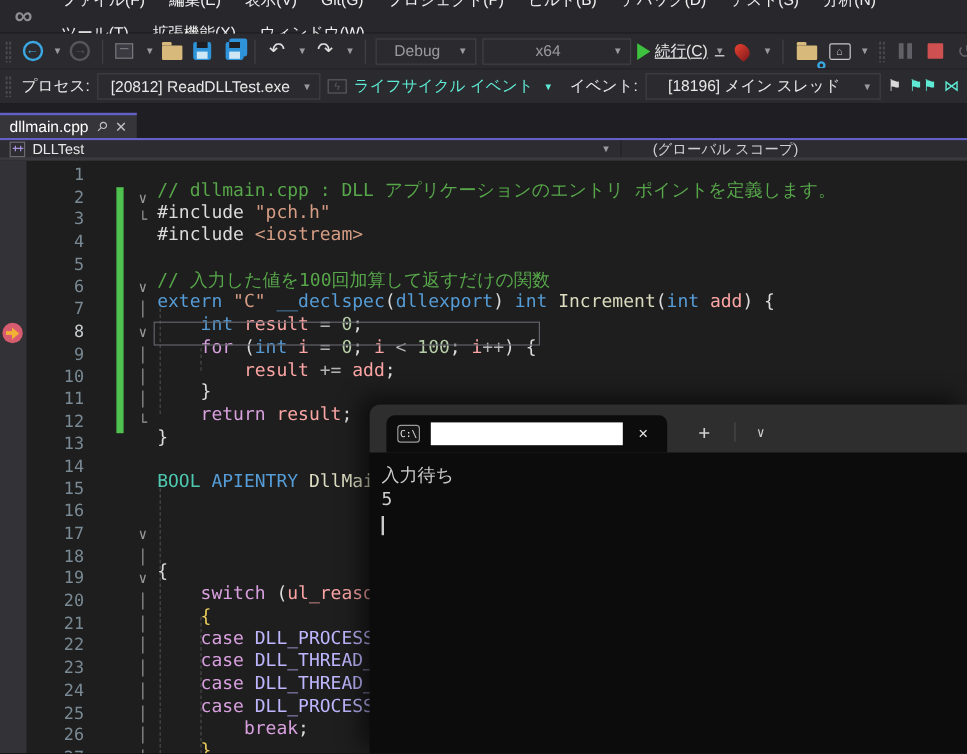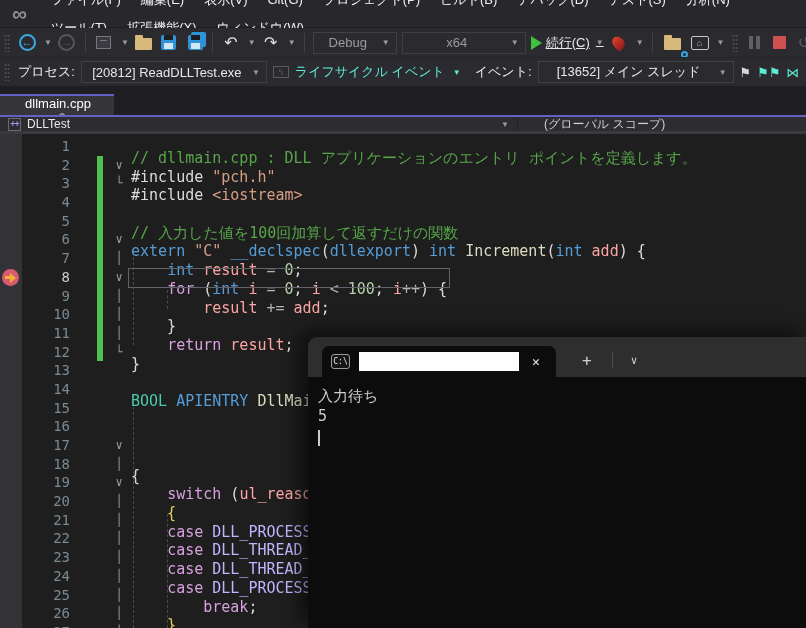--- a/index.html
+++ b/index.html
@@ -60,21 +60,21 @@
   .dlabel { color:#e8e8e8; white-space:nowrap; flex:none; }
   .dcombo { color:#e8e8e8; width:186px; }
   .gray { color:#5eead4; }
   .lifecycle-icon { width:16px; height:12px; border:1px solid #5a5a60; color:#5a5a60; font-size:9px;
     line-height:10px; text-align:center; flex:none; }
   .flag { font-size:13px; }
 
   
   #tabwell { position:absolute; left:0; top:86px; width:806px; height:29px; background:#1f1f23; }
   #doc-tab { position:absolute; left:0; bottom:0; height:21px; width:114px; background:#35353a;
-    border-top:2px solid #655fc8; display:flex; align-items:center; padding:0 6px 0 8px;flex-direction:column; }
+    border-top:2px solid #655fc8; display:flex; align-items:center; padding:0 6px 0 8px; }
   #doc-tab .tlabel { color:#ffffff; font-size:13px; white-space:nowrap; }
   #doc-tab .pin { color:#c0c0c4; font-size:11px; margin-left:7px; transform:rotate(45deg); }
   #doc-tab .x { color:#c0c0c4; font-size:12px; margin-left:7px; }
   #purple-line { position:absolute; left:0; top:115px; width:806px; height:2px; background:#655fc8; }
 
   
   #navbar { position:absolute; left:0; top:117px; width:806px; height:17px; background:#2d2d31;
     border-bottom:3px solid #39393e; display:flex; align-items:center; font-size:12px; }
   #nav-left { width:518px; display:flex; align-items:center; height:100%; border-right:1px solid #222226; }
   .cppicon { width:13px; height:13px; border:1px solid #6a6a70; margin:0 6px 0 8px; color:#a591e0;
@@ -210,21 +210,21 @@
     <span class="dlabel">プロセス:</span>
     <span class="combo dcombo">
       <span class="cval">[20812] ReadDLLTest.exe</span>
         <span class="drop">▼</span>
       </span>
     <span class="lifecycle-icon">ϟ</span>
     <span class="dlabel gray">ライフサイクル イベント</span>
     <span class="drop gray">▼</span>
     <span class="dlabel" style="margin-left:8px">イベント:</span>
     <span class="combo dcombo" style="width:196px">
-      <span class="cval">[13652] メイン スレッド</span>
+      <span class="cval">[18196] メイン スレッド</span>
         <span class="drop">▼</span>
       </span>
     <span class="flag" style="color:#d8d8d8">⚑</span>
     <span class="flag gray">⚑⚑</span>
     <span class="flag gray">⋈</span>
     <span class="dlabel">スタック フレーム:</span>
   </div>
 
   <div id="tabwell">
     <div id="doc-tab">

